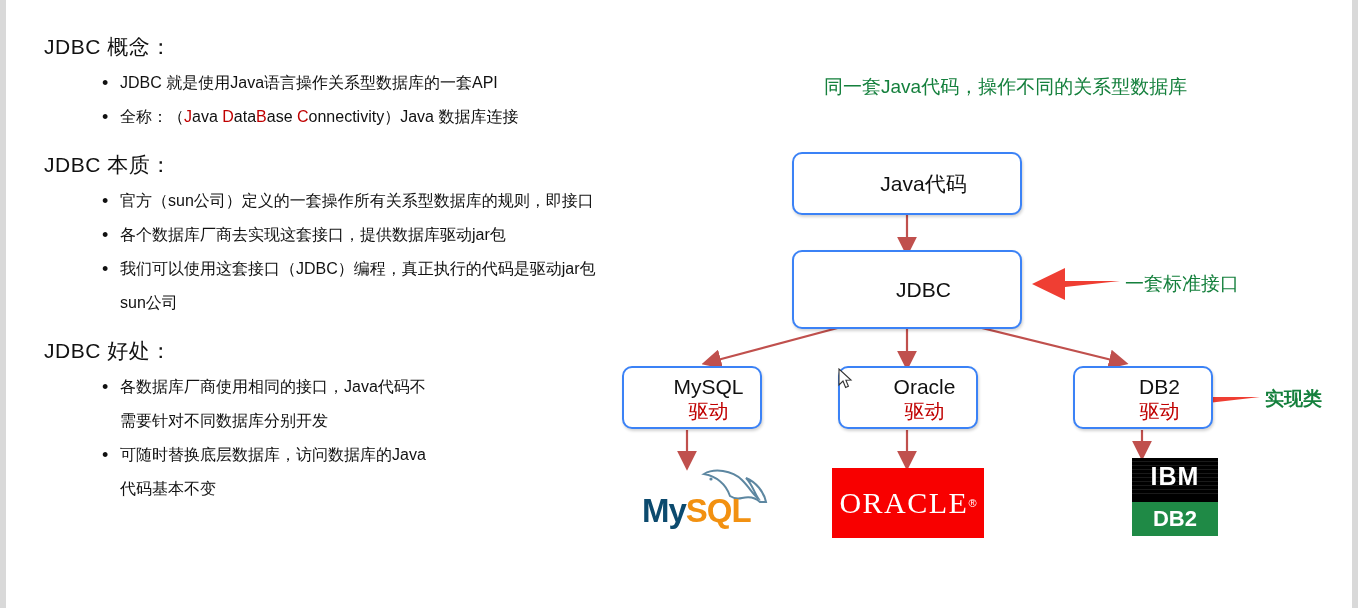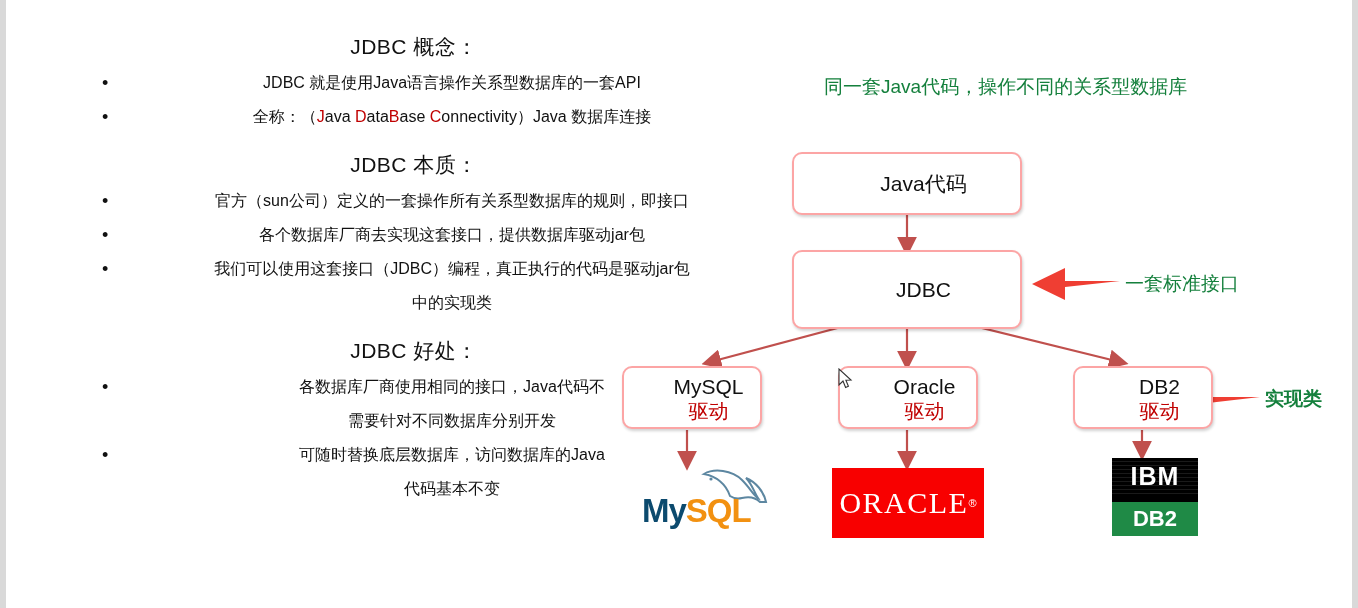--- a/index.html
+++ b/index.html
@@ -34,21 +34,20 @@
     height: 608px;
     background: #d9d9d9;
   }
 
   
   .text-col {
     position: absolute;
     left: 44px;
     top: 32px;
     width: 740px;
-    text-align: center;
   }
   .section-title {
     font-size: 21px;
     line-height: 30px;
     color: #111111;
     margin: 0 0 4px 0;
     letter-spacing: 0.5px;
   }
   .section-gap {
     height: 10px;
@@ -90,21 +89,21 @@
   }
   .caption-red {
     position: absolute;
     color: #15803d;
     font-size: 19px;
     white-space: nowrap;
   }
   .node {
     position: absolute;
     box-sizing: border-box;
-    border: 2px solid #fca5a5;
+    border: 2px solid #3b82f6;
     border-radius: 10px;
     background: #ffffff;
     display: flex;
     flex-direction: column;
     align-items: center;
     justify-content: center;
     box-shadow: 1px 2px 3px rgba(0,0,0,0.18);
     padding-left: 33px;
   }
   .node .n-title {
@@ -216,21 +215,21 @@
       <li class="bullet-item">
         <span>官方（sun公司）定义的一套操作所有关系型数据库的规则，即接口</span>
       </li>
       <li class="bullet-item">
         <span>各个数据库厂商去实现这套接口，提供数据库驱动jar包</span>
       </li>
       <li class="bullet-item">
         <span>我们可以使用这套接口（JDBC）编程，真正执行的代码是驱动jar包</span>
       </li>
       <li class="bullet-item cont">
-        <span>中的实现类</span>
+        <span>sun公司</span>
       </li>
     </ul>
 
     <div class="section-gap"></div>
 
     <p class="section-title">JDBC 好处：</p>
     <ul class="bullet-list">
       <li class="bullet-item">
         <span>各数据库厂商使用相同的接口，Java代码不</span>
       </li>
@@ -305,21 +304,21 @@
         <circle cx="41" cy="17" r="1.6" fill="#5d87a1"></circle>
       </svg>
       <div class="mysql-text"><span class="my">My</span><span class="sql">SQL</span></div>
     </div>
 
     <div class="logo-oracle" style="left:272px; top:468px; width:152px; height:70px;">
       <span class="o-text">ORACLE</span>
         <span class="o-reg">®</span>
     </div>
 
-    <div class="logo-db2" style="left:552px; top:458px;gap:8px;">
+    <div class="logo-db2" style="left:572px; top:458px;gap:8px;">
       <div class="ibm">IBM</div>
       <div class="db2">DB2</div>
     </div>
 
     <svg style="position:absolute;left:278px;top:368px;" width="16" height="22" viewBox="0 0 16 22">
       <path d="M1,1 L1,17 L5,13 L7.6,19.5 L10.4,18.3 L7.9,12.2 L13,12 Z" fill="#ffffff" stroke="#333333" stroke-width="1.1"></path>
     </svg>
   </div>
 </div>
 

